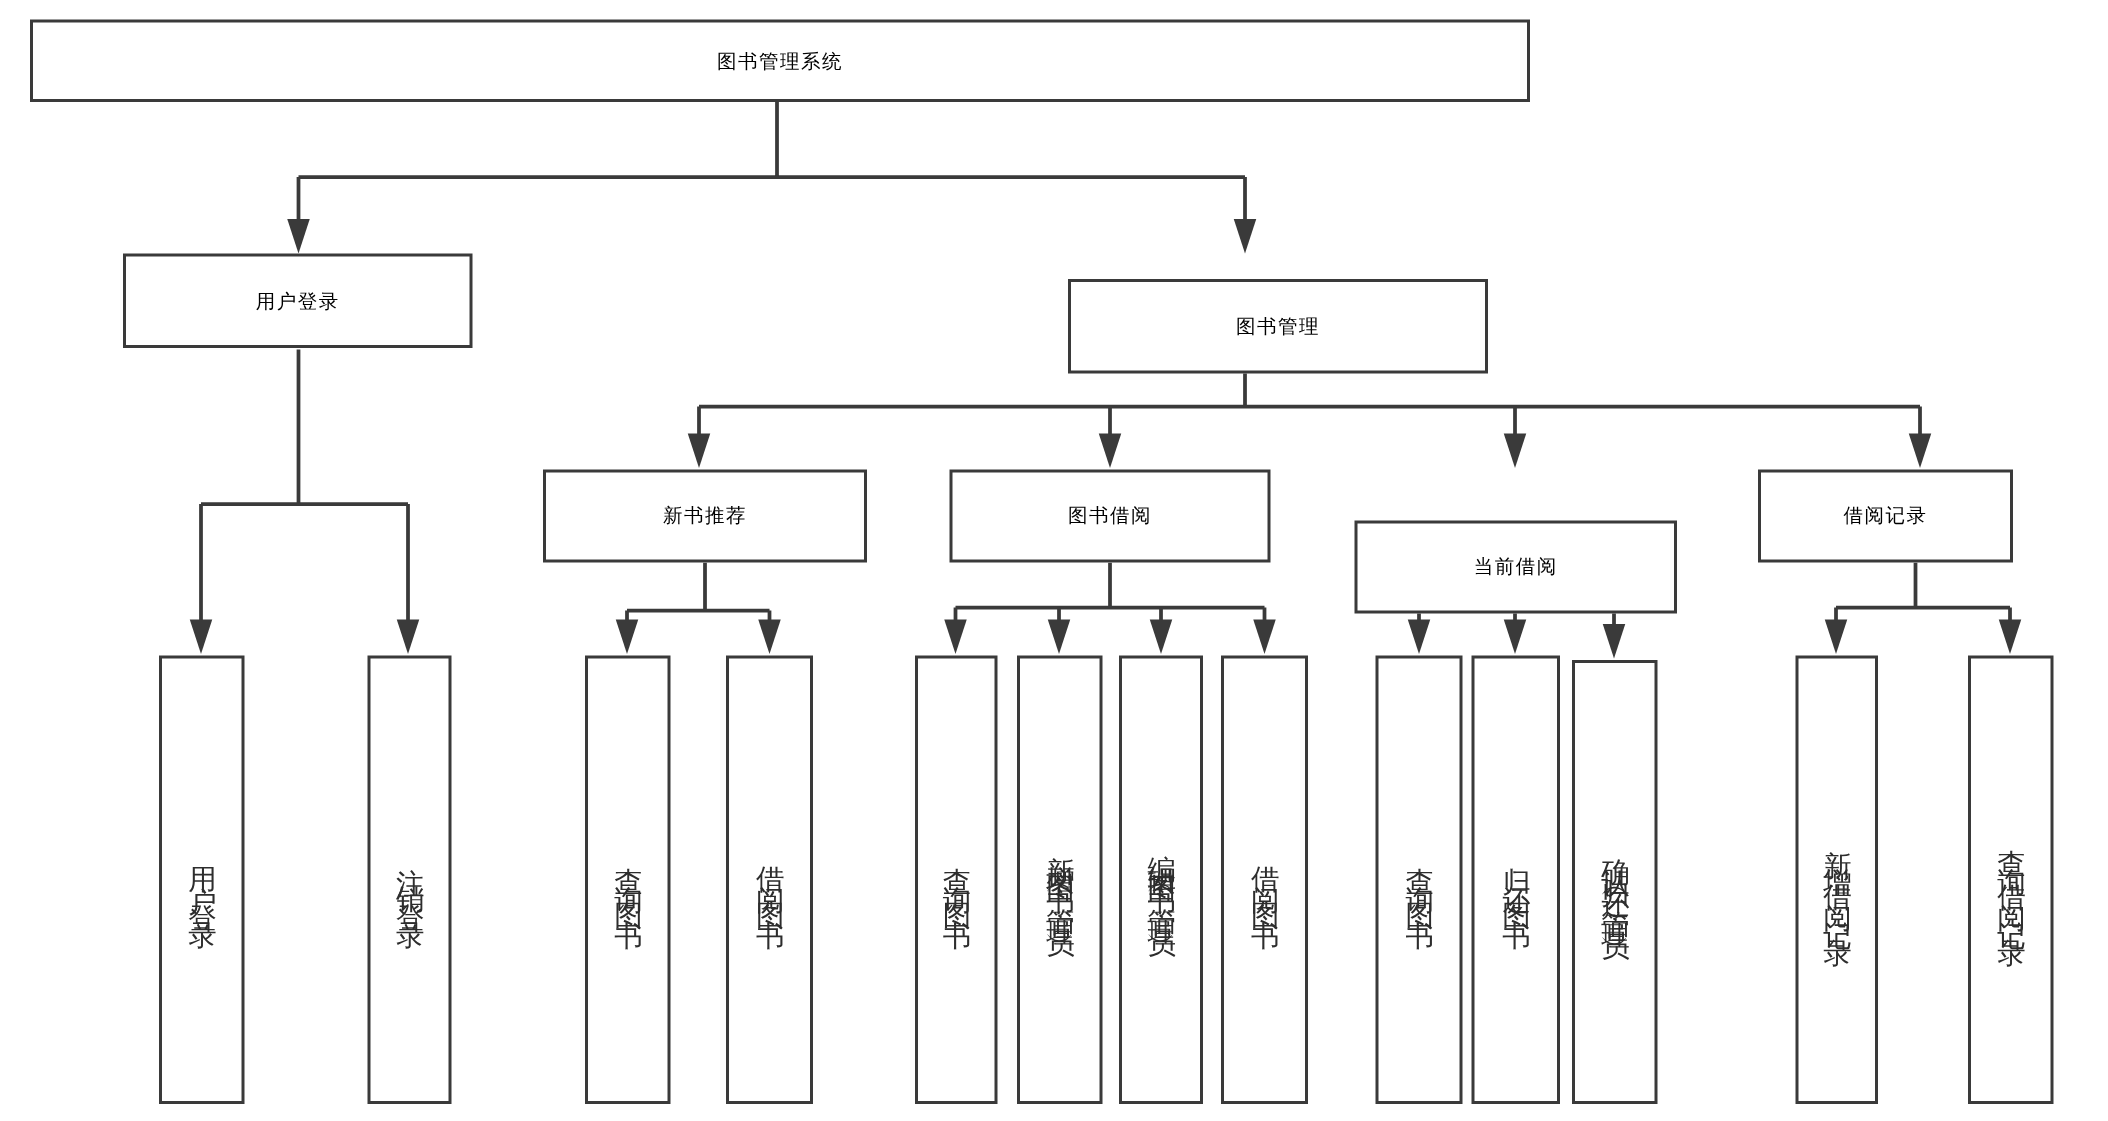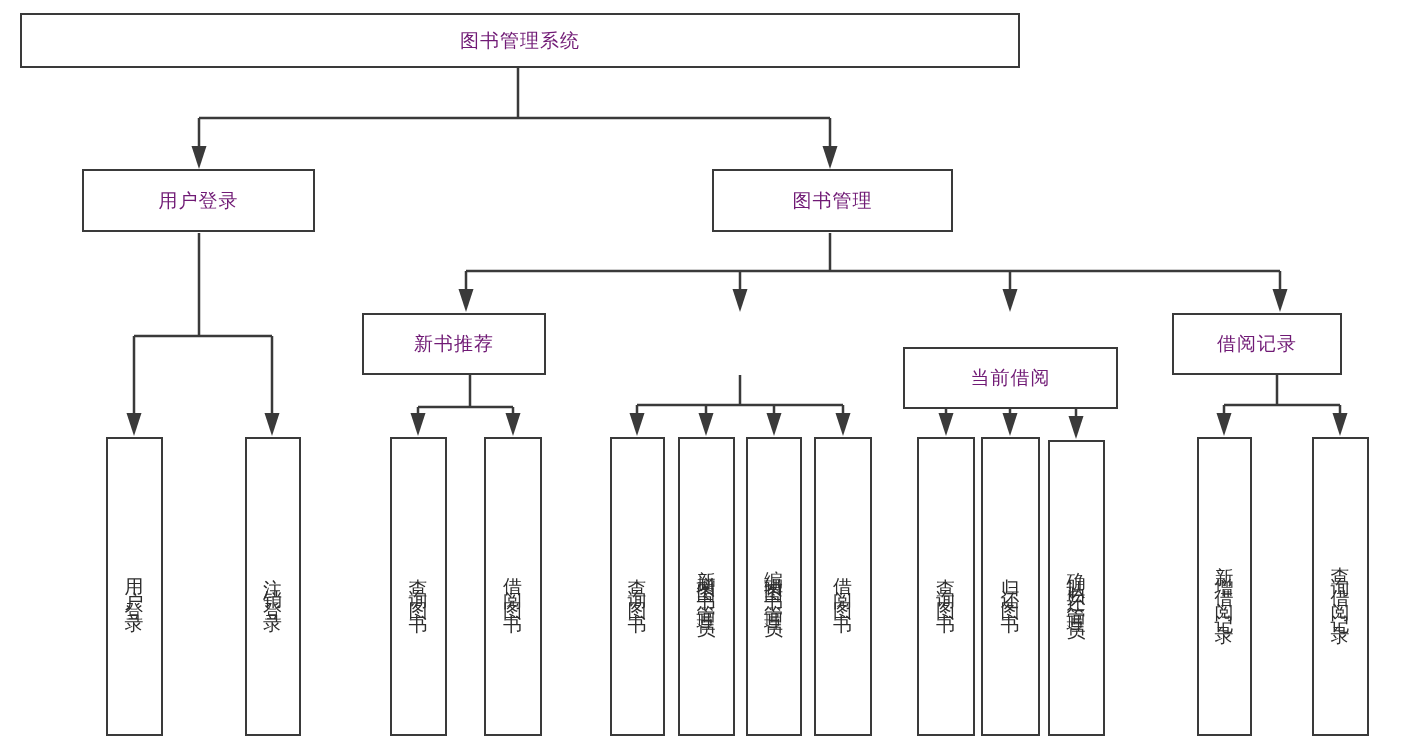--- a/index.html
+++ b/index.html
@@ -10,21 +10,21 @@
     font-family:"Liberation Sans","DejaVu Sans",sans-serif;
     overflow:hidden;
   }
   .connector-layer{position:absolute;left:0;top:0;}
   .node{
     position:absolute;
     border:2.5px solid #3a3a3a;
     background:#ffffff;
     display:flex;align-items:center;justify-content:center;
     box-sizing:border-box;
-    font-size:19px;letter-spacing:1px;color:#701a75;
+    font-size:13px;letter-spacing:1px;color:#000000;
     z-index:2;
   }
   .vnode{
     position:absolute;
     border:2.5px solid #3a3a3a;
     background:#ffffff;
     display:flex;align-items:center;justify-content:center;
     box-sizing:border-box;
     z-index:2;
   }
@@ -85,26 +85,29 @@
     </g>
   </svg>
 
   <div class="node" style="left:20px;top:13px;width:1000px;height:55px;">
     <span>图书管理系统</span>
   </div>
 
   <div class="node" style="left:82px;top:169px;width:233px;height:63px;">
     <span>用户登录</span>
   </div>
-  <div class="node" style="left:712px;top:169px;width:241px;height:63px;">
+  <div class="node" style="left:712px;top:186px;width:280px;height:63px;">
     <span>图书管理</span>
   </div>
 
-  <div class="node" style="left:362px;top:313px;width:184px;height:62px;font-family:Liberation Mono, monospace;">
+  <div class="node" style="left:362px;top:313px;width:216px;height:62px;font-family:Liberation Mono, monospace;">
     <span>新书推荐</span>
+  </div>
+  <div class="node" style="left:633px;top:313px;width:214px;height:62px;">
+    <span>图书借阅</span>
   </div>
   <div class="node" style="left:903px;top:313px;width:215px;height:62px;margin-top:34px;">
     <span>当前借阅</span>
   </div>
   <div class="node" style="left:1172px;top:313px;width:170px;height:62px;">
     <span>借阅记录</span>
   </div>
 
   <div class="vnode" style="left:106px;top:437px;width:57px;height:299px;">
     <span>用户登录</span>

